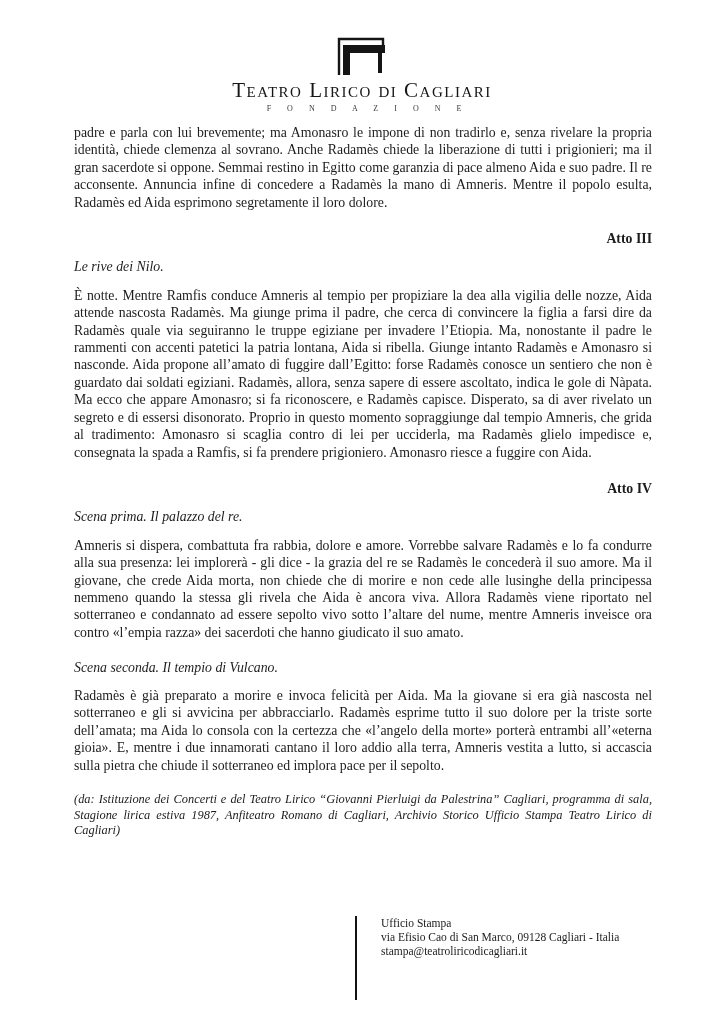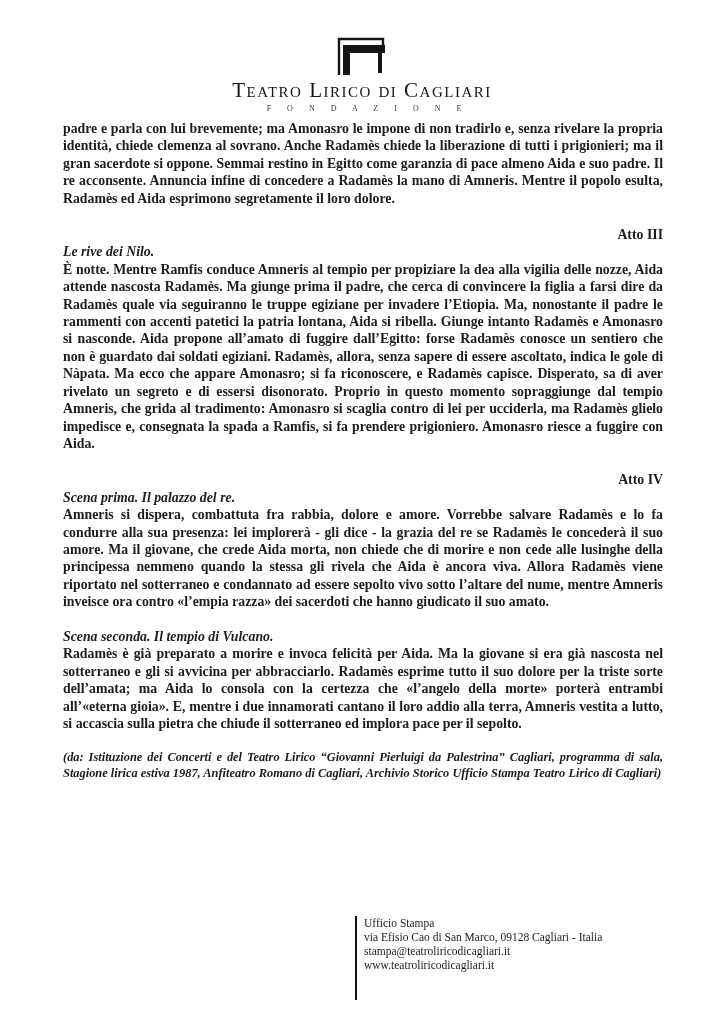--- a/index.html
+++ b/index.html
@@ -38,23 +38,22 @@
   .content {
     width: 600px;
     margin-left: 63px;
     margin-top: 7px;
     font-size: 13.8px;
     line-height: 17.4px;
     text-align: justify;
     hyphens: none;
   }
   .content p, .content h3, .content .scene {
-    margin: 0;
+    margin: 11px;
     padding: 0;
-    font-weight: bold;
   }
   .section-heading {
     font-size: 13.8px;
     font-weight: bold;
     margin-top: 19px !important;
     text-align: right;
   }
   .scene { font-style: italic; }
   .para { margin: 0; }
   .gap-before { margin-top: 17.4px !important; }
@@ -66,21 +65,21 @@
     text-align: justify;
   }
 
   
   .footer-block {
     position: absolute;
     left: 355px;
     top: 916px;
     height: 84px;
     border-left: 2px solid #141414;
-    padding-left: 7px;
+    padding-left: 24px;
     font-size: 11.5px;
     line-height: 14px;
     color: #1c1c1c;
   }
   .footer-line { white-space: nowrap; }
 </style>
 </head>
 <body>
 
 <div class="page">
@@ -113,16 +112,15 @@
     <p class="para">Radamès è già preparato a morire e invoca felicità per Aida. Ma la giovane si era già nascosta nel sotterraneo e gli si avvicina per abbracciarlo. Radamès esprime tutto il suo dolore per la triste sorte dell’amata; ma Aida lo consola con la certezza che «l’angelo della morte» porterà entrambi all’«eterna gioia». E, mentre i due innamorati cantano il loro addio alla terra, Amneris vestita a lutto, si accascia sulla pietra che chiude il sotterraneo ed implora pace per il sepolto.</p>
 
     <p class="credit">(da: Istituzione dei Concerti e del Teatro Lirico “Giovanni Pierluigi da Palestrina” Cagliari, programma di sala, Stagione lirica estiva 1987, Anfiteatro Romano di Cagliari, Archivio Storico Ufficio Stampa Teatro Lirico di Cagliari)</p>
 
   </main>
 
   <footer class="footer-block">
     <div class="footer-line">Ufficio Stampa</div>
     <div class="footer-line">via Efisio Cao di San Marco, 09128 Cagliari - Italia</div>
     <div class="footer-line">stampa@teatroliricodicagliari.it</div>
-    <div class="footer-line">www.teatroliricodicagliari.it</div>
   </footer>
 
 </div>
 
 </body></html>

